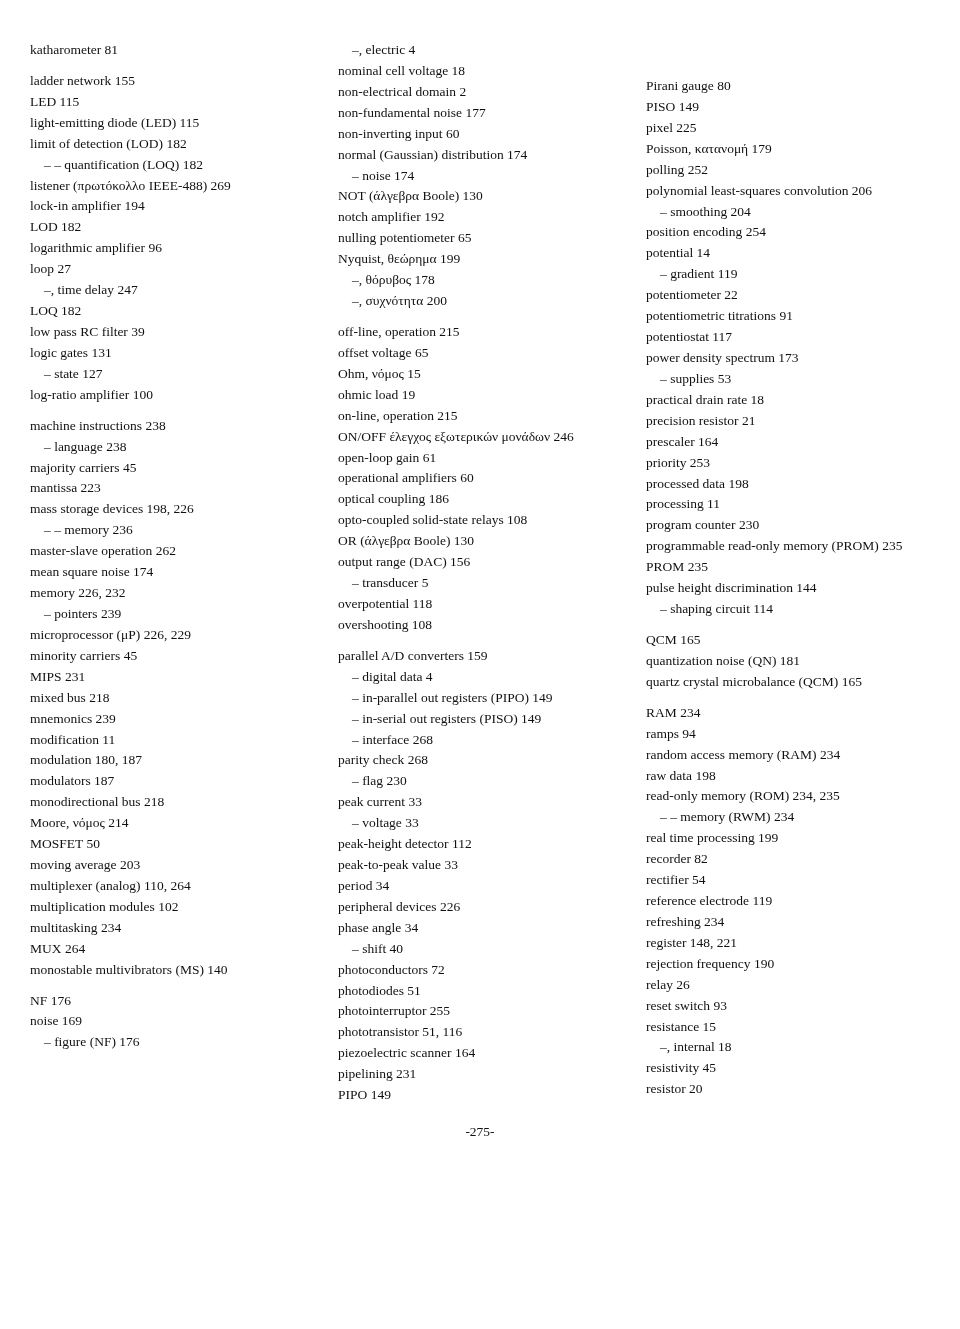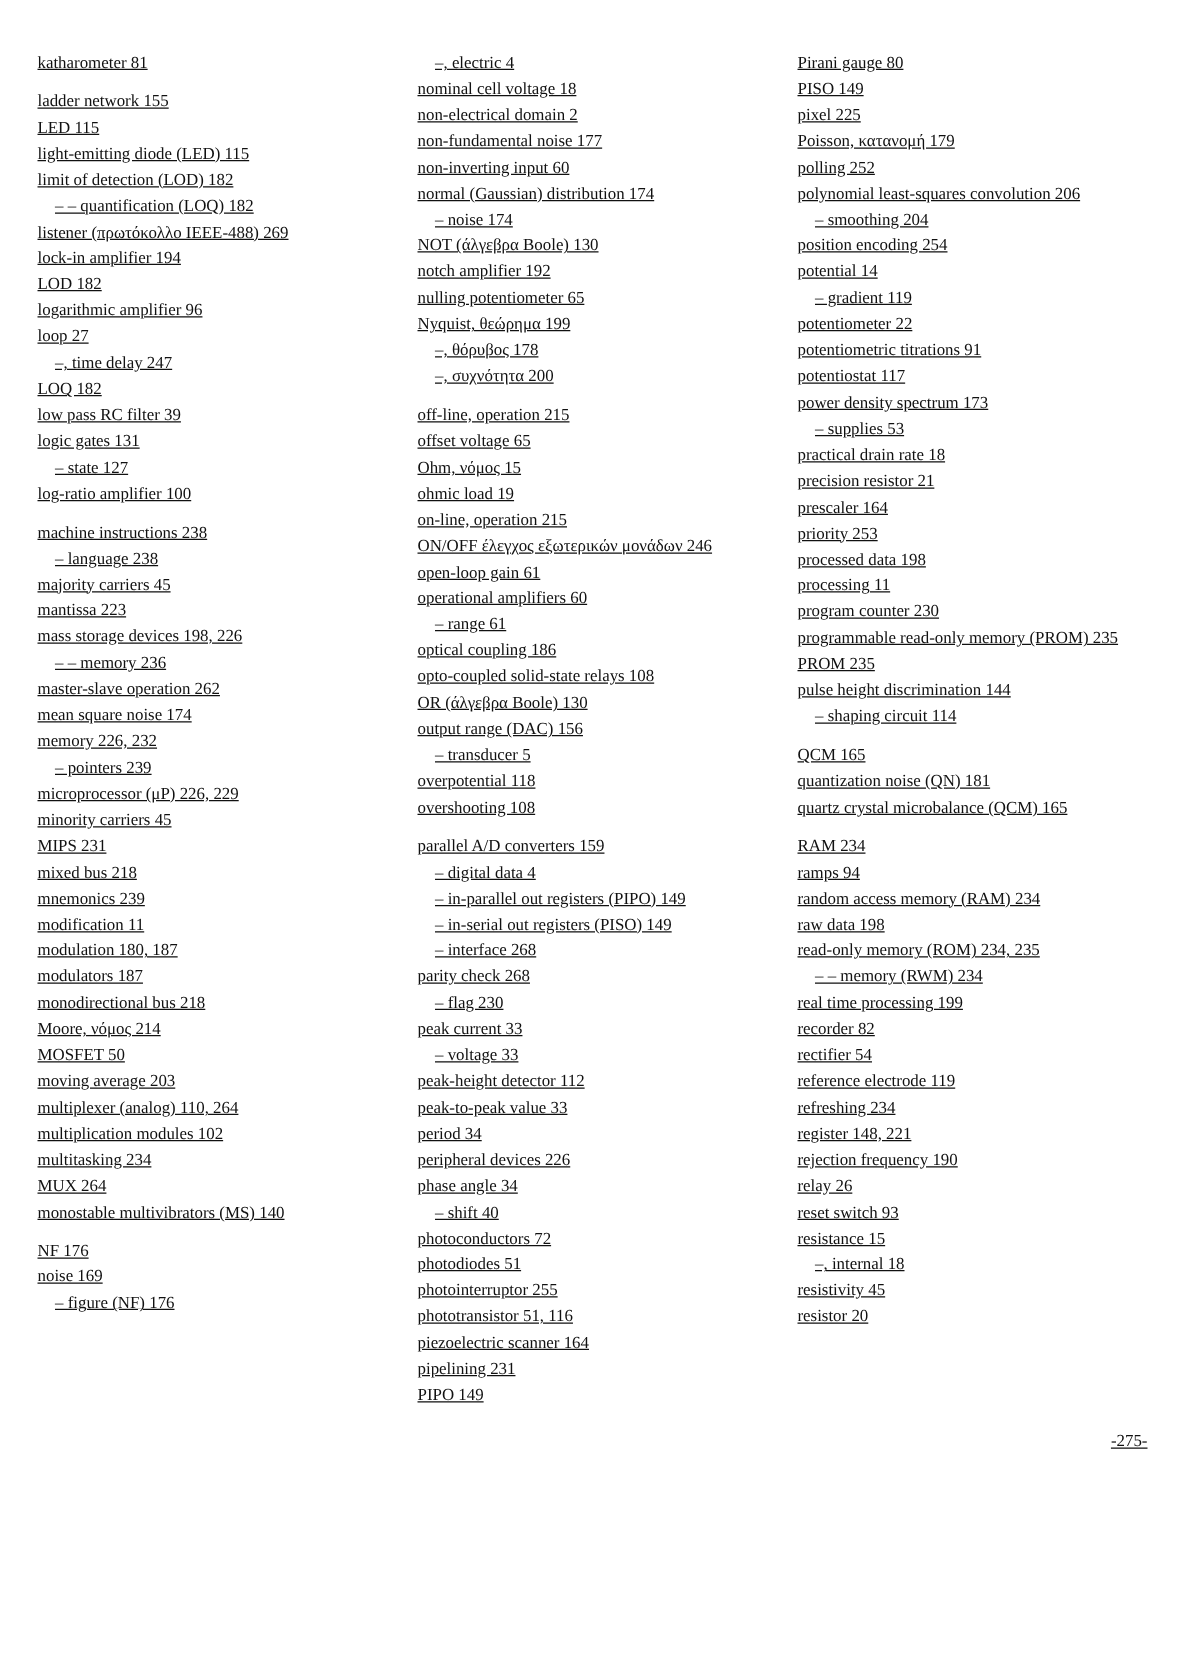--- a/index.html
+++ b/index.html
@@ -6,48 +6,47 @@
     body {
       background: #fff;
       font-family: "Times New Roman", Times, serif;
       font-size: 13.5px;
       color: #111;
       width: 960px;
       min-height: 1329px;
       position: relative;
     }
     .page {
-      padding: 40px 42px 60px 30px;
+      padding: 40px 30px 60px 30px;
       display: flex;
       flex-direction: column;
-      text-decoration: underline;
     }
     .columns {
       display: flex;
       gap: 0;
       flex: 1;
     }
     .col {
       flex: 1;
       padding: 0 12px;
       line-height: 1.55;
     }
     .col:first-child { padding-left: 0; }
-    .col:last-child { padding-right: 0; }
+    .col:last-child { padding-right: 0; margin-top: 36px; }
     .entry {
       display: block;
       margin-bottom: 0px;
     }
     .indent {
       padding-left: 14px;
       display: block;
     }
     .spacer { height: 10px; display: block; }
     .page-footer {
-      text-align: right;
+      text-align: center;
       margin-top: 18px;
       font-size: 13.5px;
     }
   </style>
 </head>
 <body>
 
 <div class="page">
   <div class="columns">
 
@@ -120,21 +119,20 @@
         <span class="entry indent">–, συχνότητα 200</span>
         <span class="spacer"></span>
         <span class="entry">off-line, operation 215</span>
         <span class="entry">offset voltage 65</span>
         <span class="entry">Ohm, νόμος 15</span>
         <span class="entry">ohmic load 19</span>
         <span class="entry">on-line, operation 215</span>
         <span class="entry">ON/OFF έλεγχος εξωτερικών μονάδων 246</span>
         <span class="entry">open-loop gain 61</span>
         <span class="entry">operational amplifiers 60</span>
-        <span class="entry indent">– range 61</span>
         <span class="entry">optical coupling 186</span>
         <span class="entry">opto-coupled solid-state relays 108</span>
         <span class="entry">OR (άλγεβρα Boole) 130</span>
         <span class="entry">output range (DAC) 156</span>
         <span class="entry indent">– transducer 5</span>
         <span class="entry">overpotential 118</span>
         <span class="entry">overshooting 108</span>
         <span class="spacer"></span>
         <span class="entry">parallel A/D converters 159</span>
         <span class="entry indent">– digital data 4</span>

